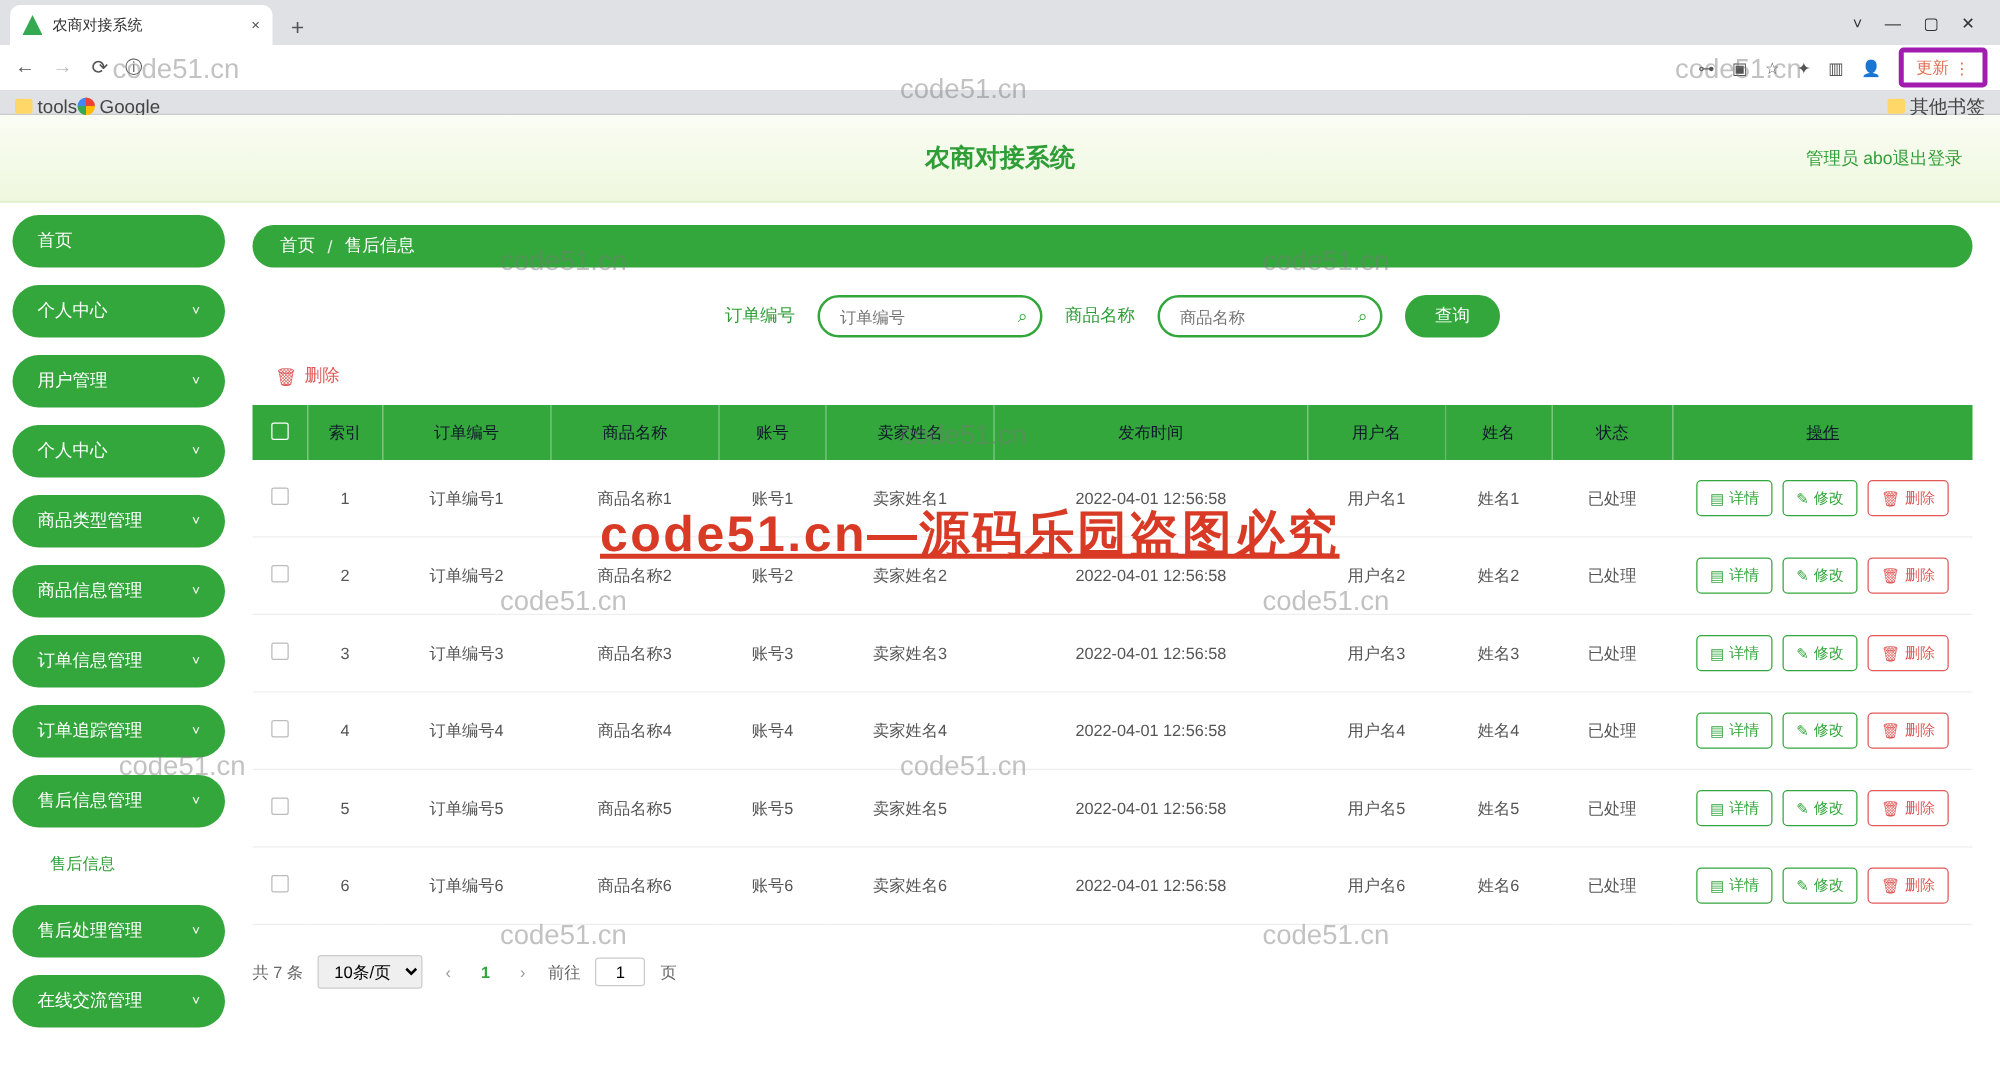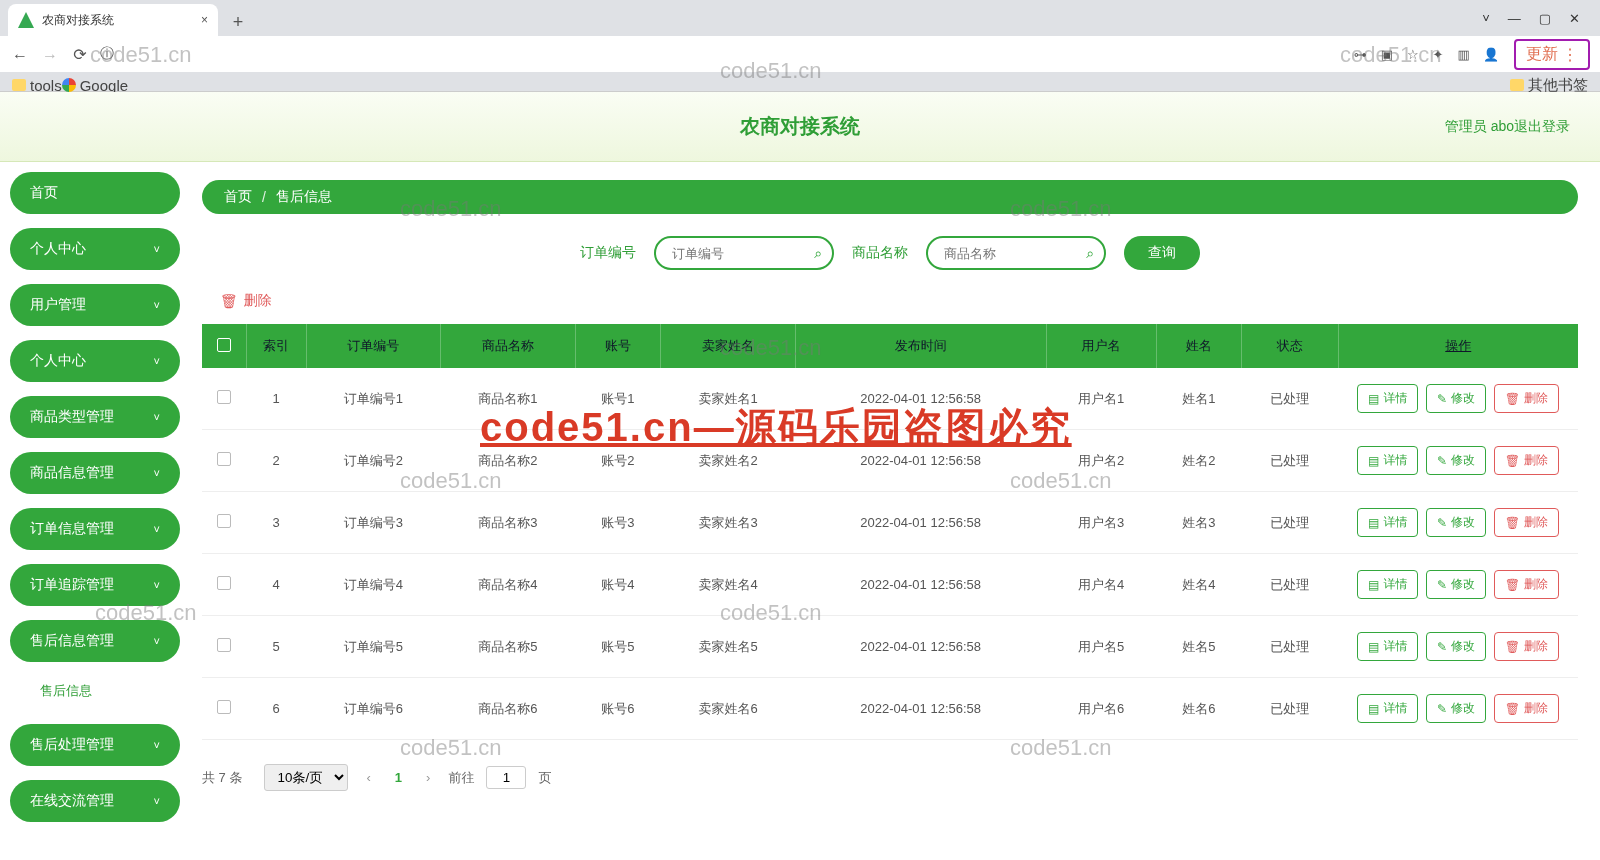--- a/index.html
+++ b/index.html
@@ -11,21 +11,21 @@
 .tab { background: #fff; border-radius: 8px 8px 0 0; height: 32px; width: 210px; display: flex; align-items: center; padding: 0 10px; gap: 8px; font-size: 12px; }
 .tab .tab-icon { width: 16px; height: 16px; background: #35a852; display: inline-block; clip-path: polygon(50% 0, 100% 100%, 0 100%); }
 .tab .close { margin-left: auto; color: #555; cursor: pointer; }
 .new-tab { width: 28px; height: 28px; display: flex; align-items: center; justify-content: center; font-size: 18px; color: #555; margin-left: 6px; cursor: pointer; }
 .win-controls { margin-left: auto; display: flex; gap: 18px; padding: 0 12px; color: #333; align-self: center; }
 .addr-bar { height: 36px; background: #fff; display: flex; align-items: center; padding: 0 10px; gap: 10px; }
 .nav-btn { color: #555; font-size: 16px; width: 20px; text-align: center; cursor: pointer; }
 .url-box { flex: 1; display: flex; align-items: center; gap: 8px; color: #555; font-size: 13px; }
 .url-box .info-icon { font-size: 14px; }
 .addr-icons { display: flex; gap: 14px; align-items: center; color: #555; }
-.update-btn { border: 2px solid #a21caf; color: #e17052; border-radius: 4px; padding: 3px 10px; display: flex; align-items: center; gap: 4px; font-size: 16px; }
+.update-btn { border: 4px solid #a21caf; color: #e17052; border-radius: 4px; padding: 3px 10px; display: flex; align-items: center; gap: 4px; font-size: 13px; }
 .bookmarks { height: 26px; display: flex; align-items: center; padding: 0 12px; font-size: 15px; color: #444; }
 .bk { display: flex; align-items: center; gap: 4px; }
 .bk .folder { width: 14px; height: 12px; background: #ffd768; display: inline-block; border-radius: 2px; }
 .bk .g-icon { width: 14px; height: 14px; border-radius: 50%; background: conic-gradient(#ea4335 0 25%, #fbbc05 0 50%, #34a853 0 75%, #4285f4 0); display: inline-block; }
 .other-bk { margin-left: auto; }
 
 
 .app { display: flex; height: calc(100vh - 92px); }
 .left-col { width: 180px; background: #fff; padding: 10px 0 0 10px; display: flex; flex-direction: column; gap: 10px; }
 
@@ -56,21 +56,21 @@
 .table th:first-child { width: 44px; }
 .table th:nth-child(2) { width: 60px; }
 .table th:last-child { width: 240px; border-right: none; text-decoration: underline; }
 .table td { text-align: center; font-size: 13px; color: #555; padding: 16px 6px; border-bottom: 1px solid #eee; }
 .chk { width: 14px; height: 14px; border: 1px solid #bbb; display: inline-block; border-radius: 2px; }
 .chk.white { border-color: #fff; }
 .row-btn { display: inline-flex; align-items: center; gap: 4px; border: 1px solid #33a73c; color: #33a73c; background: #fff; border-radius: 4px; padding: 5px 10px; font-size: 12px; margin: 0 2px; cursor: pointer; }
 .row-btn.danger { border-color: #e05a5a; color: #e05a5a; }
 
 .pager { display: flex; align-items: center; gap: 12px; color: #666; font-size: 13px; padding: 10px 0; }
-.pager select { border: 1px solid #ccc; padding: 4px 8px; border-radius: 3px; margin-left: 10px; }
+.pager select { border: 1px solid #ccc; padding: 4px 8px; border-radius: 3px; }
 .pager .page-nav { color: #999; cursor: pointer; padding: 0 6px; }
 .pager .page-num { color: #33a73c; font-weight: 600; padding: 0 6px; }
 .pager input { width: 40px; border: 1px solid #ccc; border-radius: 3px; text-align: center; padding: 3px; }
 
 .watermark { position: fixed; color: rgba(120,120,120,.45); font-size: 22px; pointer-events: none; font-family: Arial; }
 .wm-big { position: fixed; color: #d93a26; font-size: 40px; font-weight: 600; pointer-events: none; letter-spacing: 2px; }
 </style>
 </head>
 <body>
 

